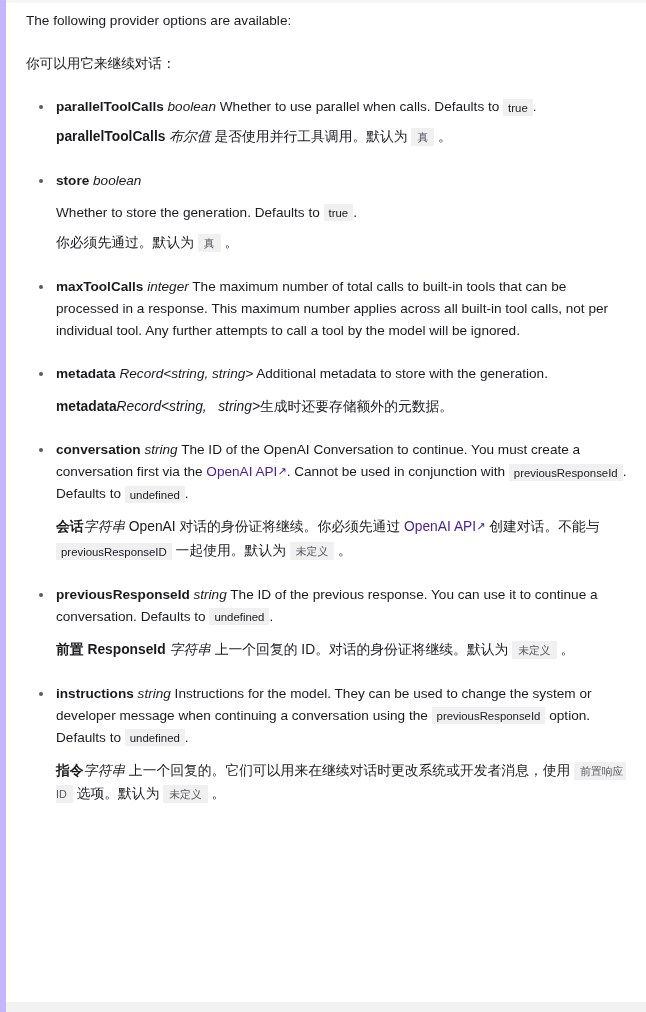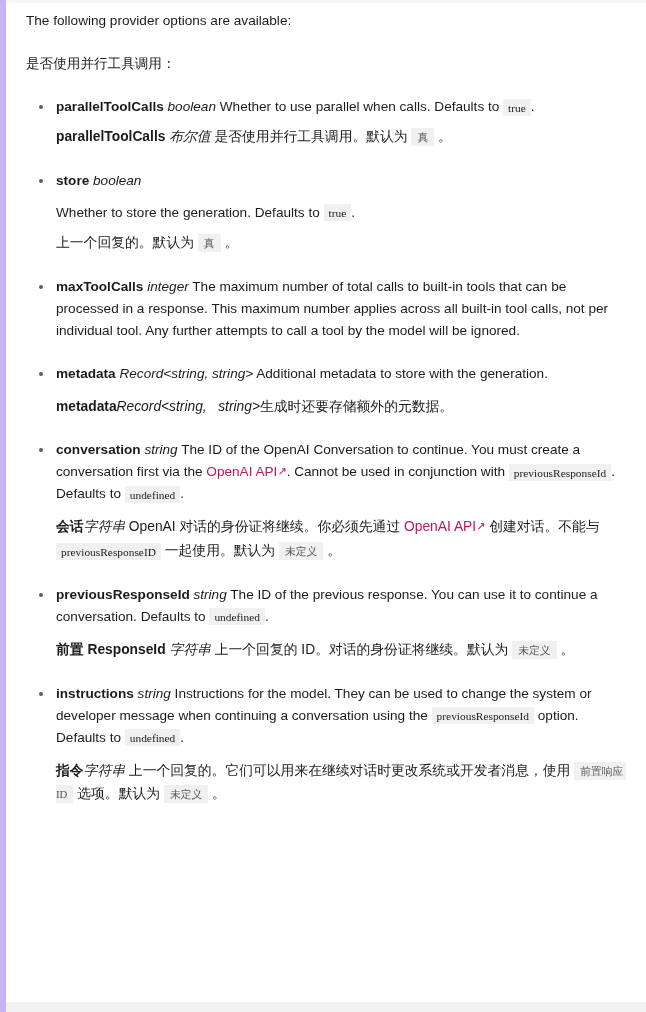--- a/index.html
+++ b/index.html
@@ -72,70 +72,70 @@
   }
   .blk:last-child { margin-bottom: 0; }
   .blk.zh {
     font-size: 13.8px;
     line-height: 1.72;
   }
   .blk.gap { margin-bottom: 10px; }
   .nm { font-weight: bold; }
   .ty { font-style: italic; }
   code.chip {
-    font-family: Liberation Serif, serif;
+    font-family: Liberation Sans, sans-serif;
     font-size: 11.4px;
     background: #f0f0f1;
     border-radius: 0;
     padding: 2.5px 5px;
     color: #1b1b1f;
     white-space: pre-wrap;
   }
   code.chip.zh {
     font-size: 10.8px;
     padding: 3px 6px;
     color: #55555c;
   }
   a.link {
-    color: #be185d;
+    color: #4c1d95;
     text-decoration: none;
   }
   a.link .ext {
     display: inline-block;
     font-size: 11px;
     line-height: 1;
     transform: translateY(-1px);
   }
   .sp { white-space: pre; }
 </style>
 </head>
 <body>
 
 <div class="page">
   <div class="top-band"></div>
   <div class="bottom-band"></div>
 
   <div class="content">
 
     <p class="para">The following provider options are available:</p>
-    <p class="para">是否使用并行工具调用：</p>
+    <p class="para">你可以用它来继续对话：</p>
 
     <ul class="opts">
 
       <li>
         <span class="bullet"></span>
         <div class="blk"><span class="nm">parallelToolCalls</span> <span class="ty">boolean</span> <span>Whether to use parallel when calls. Defaults to</span> <code class="chip">true</code><span>.</span></div>
         <div class="blk zh"><span class="nm">parallelToolCalls</span> <span class="ty">布尔值</span> <span>是否使用并行工具调用。默认为</span> <code class="chip zh">真</code> <span>。</span></div>
       </li>
 
       <li>
         <span class="bullet"></span>
         <div class="blk gap"><span class="nm">store</span> <span class="ty">boolean</span></div>
         <div class="blk"><span>Whether to store the generation. Defaults to</span> <code class="chip">true</code><span>.</span></div>
-        <div class="blk zh"><span>上一个回复的。默认为</span> <code class="chip zh">真</code> <span>。</span></div>
+        <div class="blk zh"><span>你必须先通过。默认为</span> <code class="chip zh">真</code> <span>。</span></div>
       </li>
 
       <li>
         <span class="bullet"></span>
         <div class="blk gap"><span class="nm">maxToolCalls</span> <span class="ty">integer</span> <span>The maximum number of total calls to built-in tools that can be processed in a response. This maximum number applies across all built-in tool calls, not per individual tool. Any further attempts to call a tool by the model will be ignored.</span></div>
       </li>
 
       <li>
         <span class="bullet"></span>
         <div class="blk gap"><span class="nm">metadata</span> <span class="ty">Record&lt;string, string&gt;</span> <span>Additional metadata to store with the generation.</span></div>

